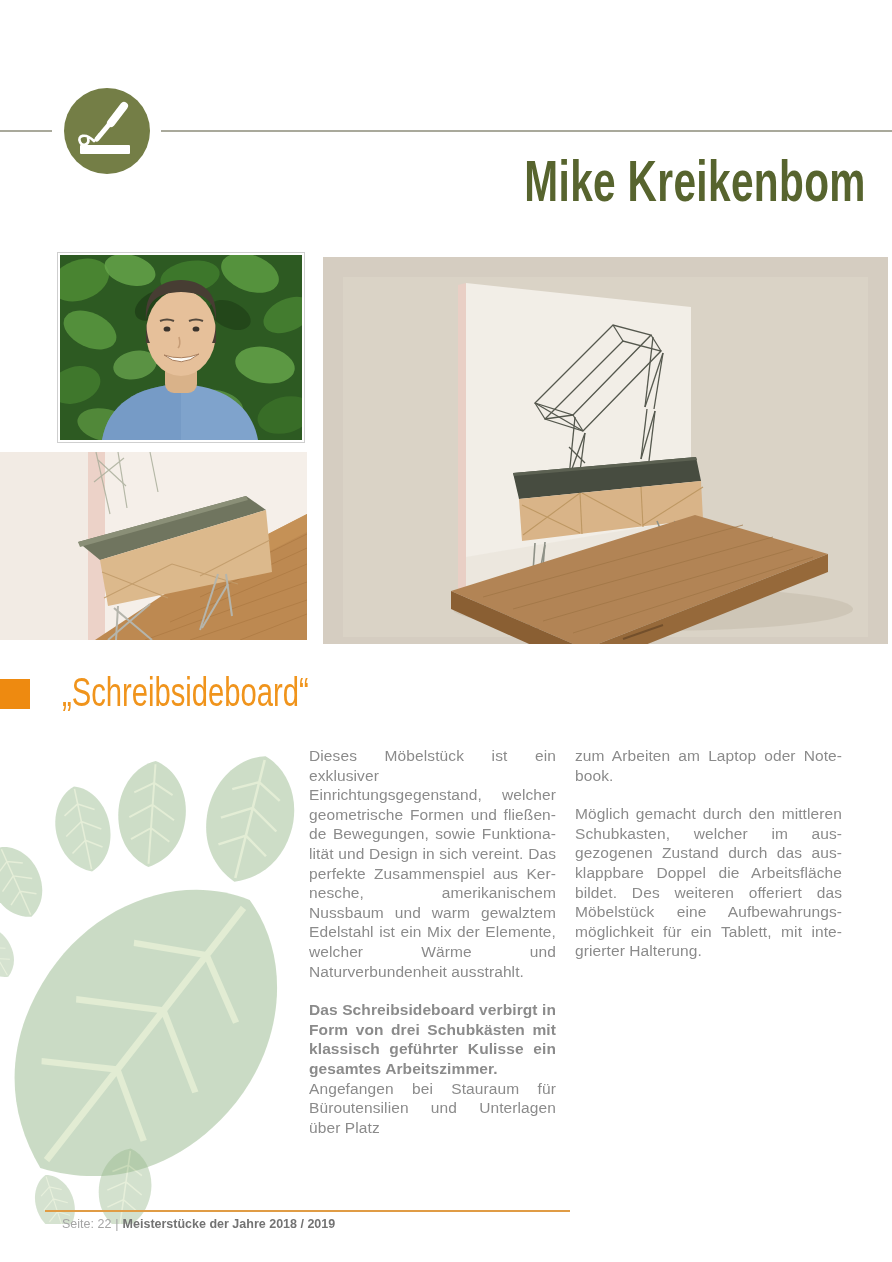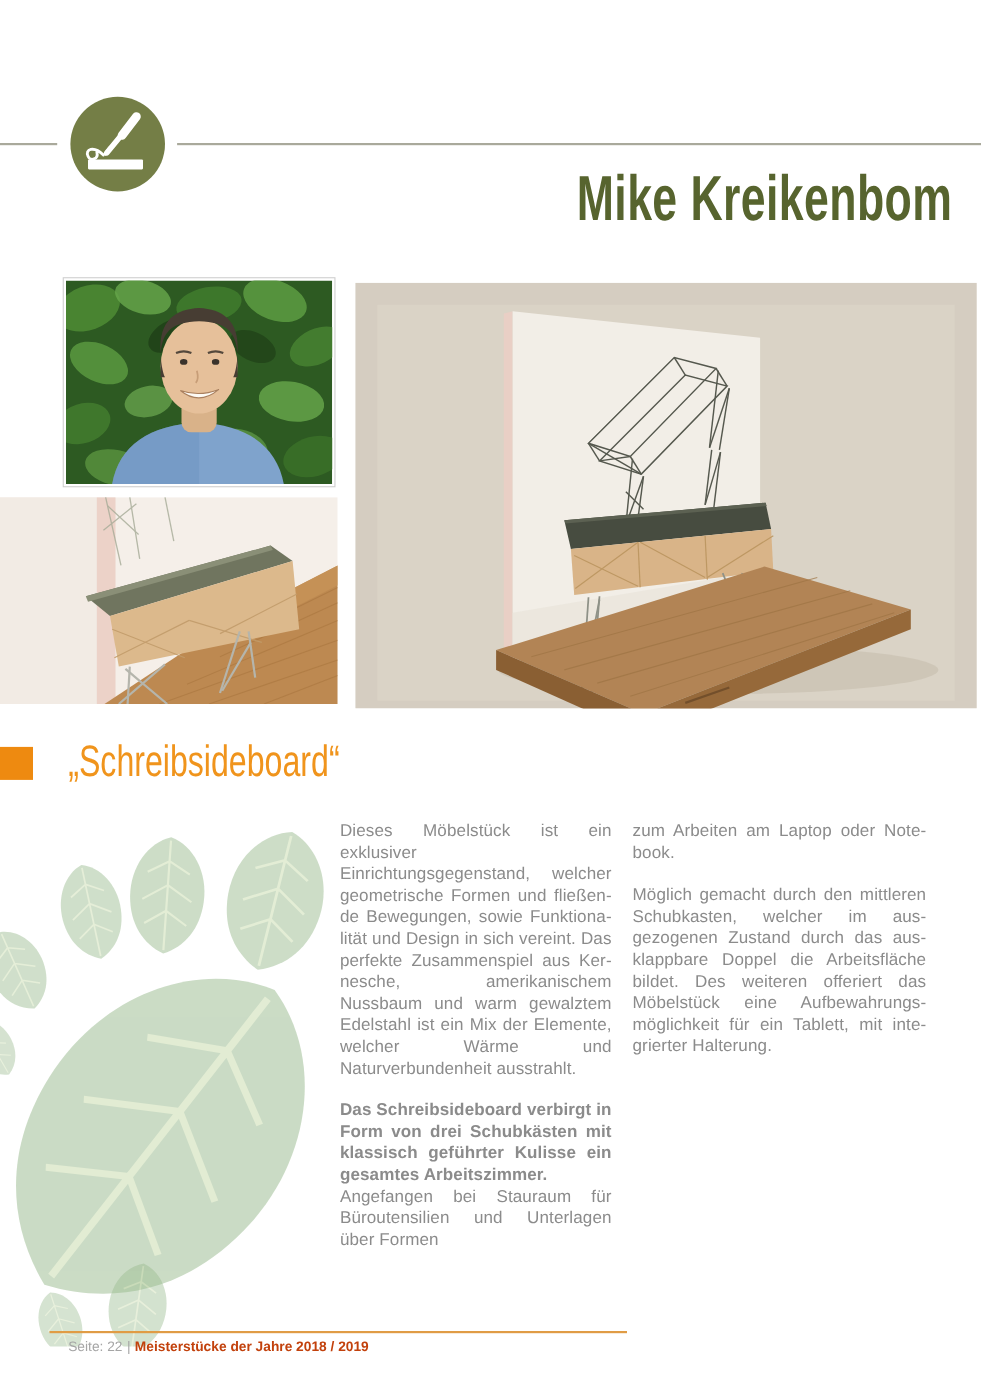--- a/index.html
+++ b/index.html
@@ -32,21 +32,21 @@
        hyphens:manual;-webkit-hyphens:manual;letter-spacing:0.1px;}
   .col1{left:309px;width:247px;}
   .col2{left:575px;width:267px;}
   .col p{margin:0 0 19px 0;}
   .col p.tight{margin-bottom:0;font-weight:bold;}
 
   
   .fline{left:45px;top:1186px;width:525px;height:2px;background:#E09C45;z-index:5;}
   .footer{left:62px;top:1193px;font-size:12.5px;color:#A5A5A5;z-index:5;white-space:nowrap;}
   .footer .sep{margin:0 4px;color:#A5A5A5;}
-  .footer b{color:#c2410c;font-weight:bold;}
+  .footer b{color:#737373;font-weight:bold;}
   .bbar{left:0;top:1249px;width:869px;height:7px;background:#F0A32F;}
 </style>
 </head>
 <body>
 
 <div id="page">
 
   <div class="abs hline" style="left:0;top:106px;width:52px;"></div>
   <div class="abs hline" style="left:161px;top:106px;width:731px;"></div>
 
@@ -222,21 +222,21 @@
     <use href="#leafg" transform="translate(83,95) rotate(-12) scale(0.64,0.64) translate(-50,-70)" opacity="0.45"></use>
     <use href="#leafg" transform="translate(16,148) rotate(-24) scale(0.58,0.56) translate(-50,-70)" opacity="0.45"></use>
     <use href="#leafg" transform="translate(-6,218) rotate(-30) scale(0.42,0.42) translate(-50,-70)" opacity="0.4"></use>
     <use href="#leafg" transform="translate(125,455) rotate(8) scale(0.62,0.6) translate(-50,-70)" opacity="0.42"></use>
     <use href="#leafg" transform="translate(55,470) rotate(-18) scale(0.45,0.45) translate(-50,-70)" opacity="0.4"></use>
   </svg>
 
   <div class="abs col col1">
     <p>Dieses Möbelstück ist ein exklusiver Einrichtungsgegenstand, welcher geometrische Formen und fließen­de Bewegungen, sowie Funktiona­lität und Design in sich vereint. Das perfekte Zusammenspiel aus Ker­nesche, amerikanischem Nussbaum und warm gewalztem Edelstahl ist ein Mix der Elemente, welcher Wär­me und Naturverbundenheit aus­strahlt.</p>
     <p class="tight">Das Schreibsideboard verbirgt in Form von drei Schubkästen mit klas­sisch geführter Kulisse ein gesamtes Arbeitszimmer.</p>
-    <p>Angefangen bei Stauraum für Bürou­tensilien und Unterlagen über Formen</p>
+    <p>Angefangen bei Stauraum für Bürou­tensilien und Unterlagen über Platz</p>
   </div>
   <div class="abs col col2">
     <p>zum Arbeiten am Laptop oder Note­book.</p>
     <p>Möglich gemacht durch den mitt­leren Schubkasten, welcher im aus­gezogenen Zustand durch das aus­klappbare Doppel die Arbeitsfläche bildet. Des weiteren offeriert das Möbelstück eine Aufbewahrungs­möglichkeit für ein Tablett, mit inte­grierter Halterung.</p>
   </div>
 
   <div class="abs fline"></div>
   <div class="abs footer">
     <span>Seite: 22</span><span class="sep">|</span><b>Meisterstücke der Jahre 2018 / 2019</b>
   </div>

